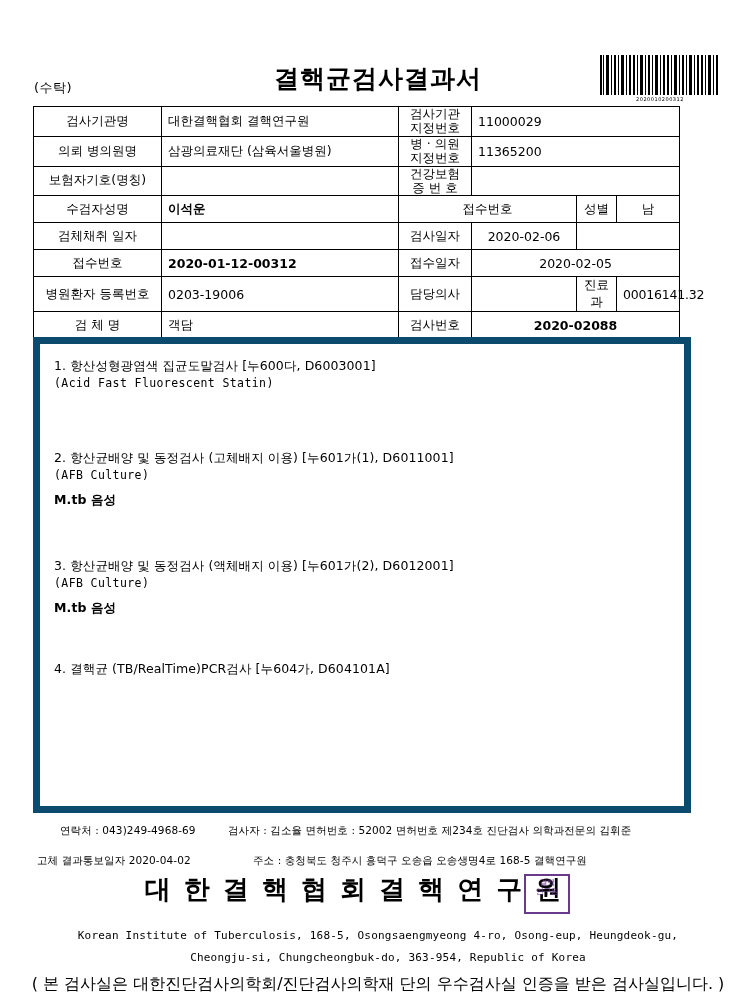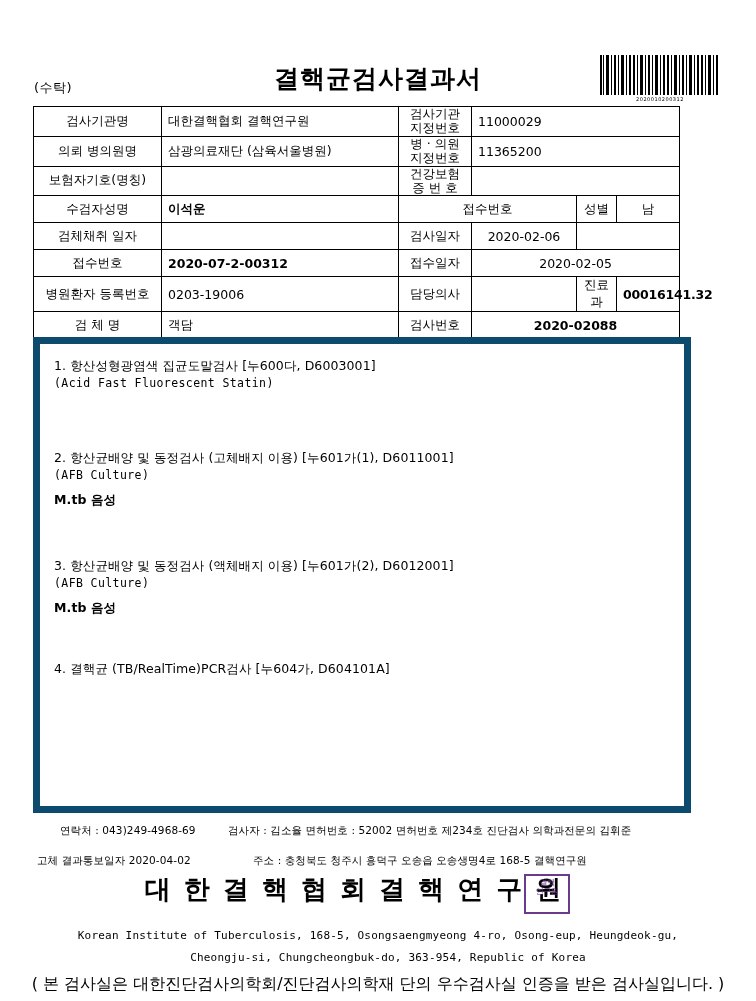--- a/index.html
+++ b/index.html
@@ -86,21 +86,21 @@
   }
   .val {
     text-align: left;
     font-size: 12px;
   }
   .val-c {
     text-align: center;
     font-size: 12px;
   }
   .bold { font-weight: bold; }
-  .tiny { font-size: 8px; letter-spacing: -0.2px; font-weight: bold; }
+  .tiny { font-size: 8px; letter-spacing: -0.2px; }
 
   
   .result-box {
     position: absolute;
     left: 33px;
     top: 337px;
     width: 644px;
     height: 462px;
     border: 7px solid #0c4a6e;
   }
@@ -255,21 +255,21 @@
       </tr>
       <tr>
         <td class="lbl">검체채취 일자</td>
         <td class="val"></td>
         <td class="lbl">검사일자</td>
         <td class="val-c">2020-02-06</td>
         <td class="val" colspan="2"></td>
       </tr>
       <tr>
         <td class="lbl">접수번호</td>
-        <td class="val bold">2020-07-2-00312</td>
+        <td class="val bold">2020-01-12-00312</td>
         <td class="lbl">접수일자</td>
         <td class="val-c" colspan="3">2020-02-05</td>
       </tr>
       <tr>
         <td class="lbl">병원환자 등록번호</td>
         <td class="val">0203-19006</td>
         <td class="lbl">담당의사</td>
         <td class="val"></td>
         <td class="lbl">진료과</td>
         <td class="val-c tiny">00016141.32</td>

